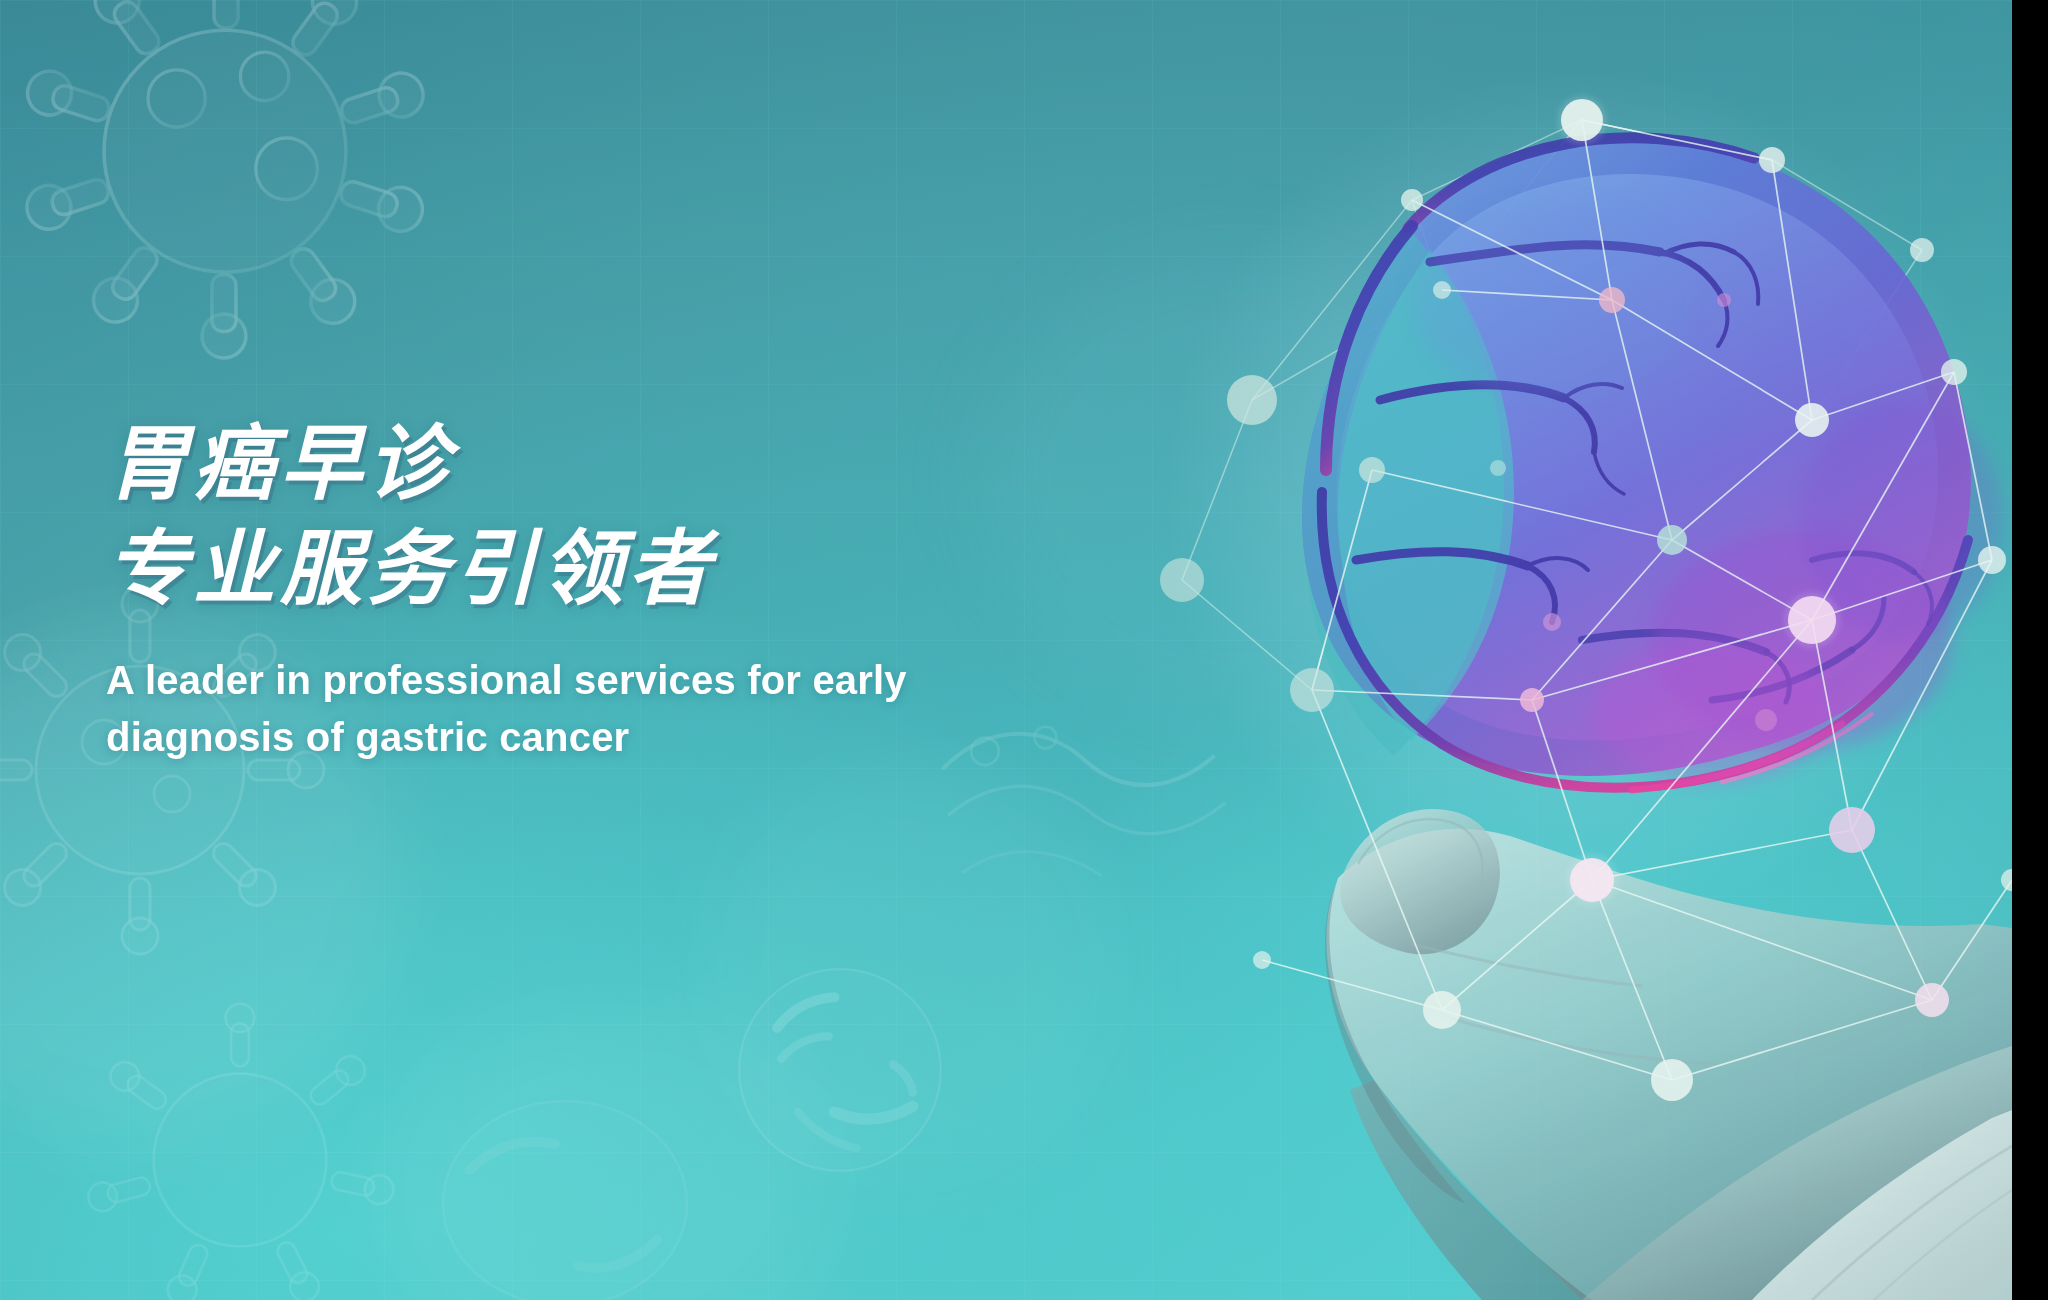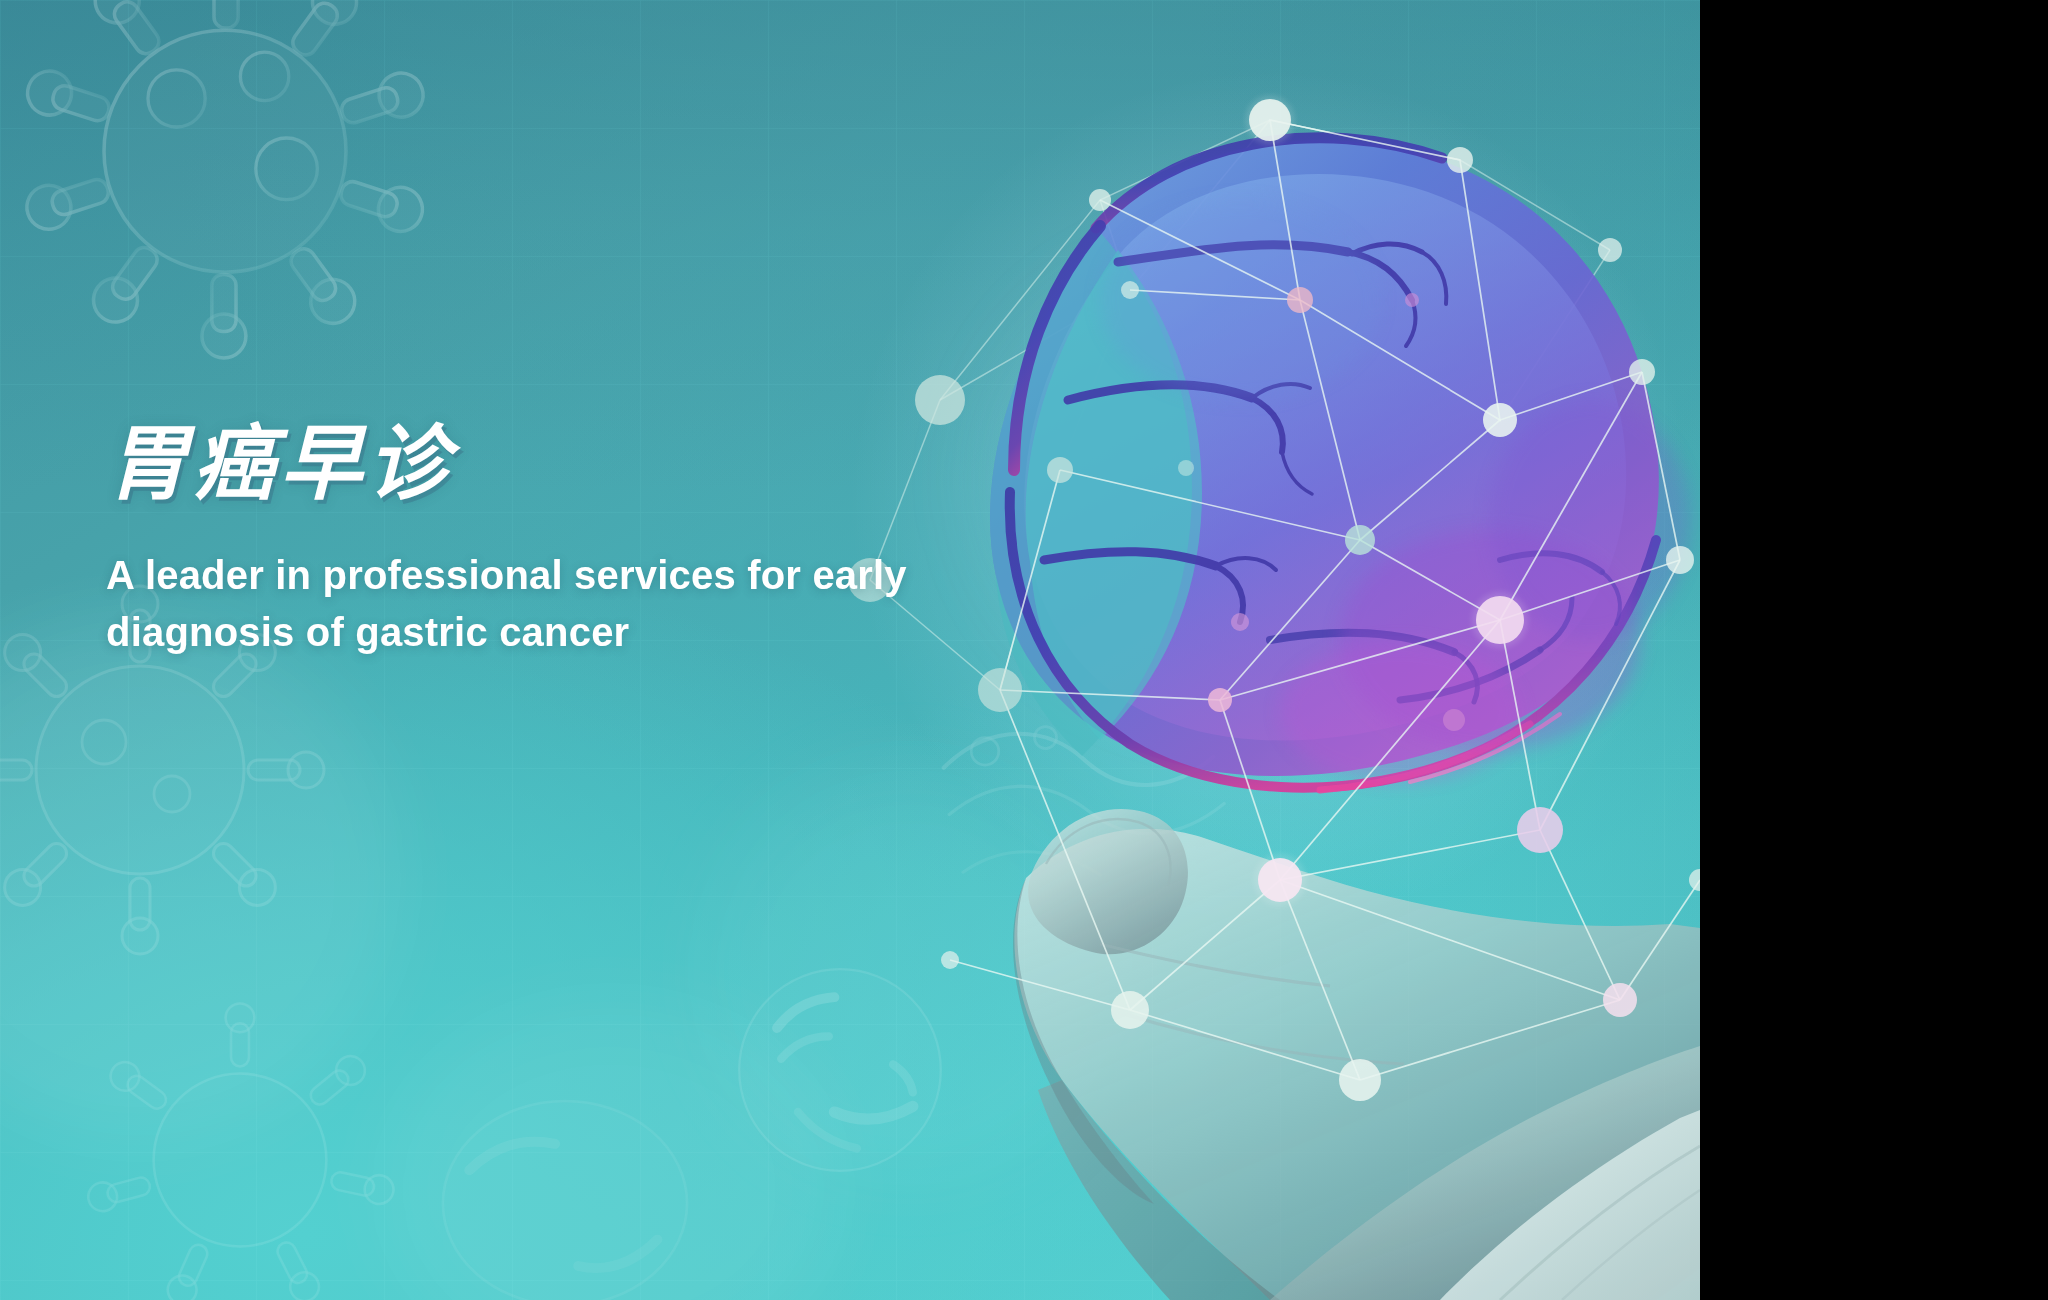--- a/index.html
+++ b/index.html
@@ -3,21 +3,21 @@
 <meta charset="utf-8">
 <title>胃癌早诊 专业服务引领者</title>
 <style>
   html, body {
     margin: 0;
     padding: 0;
     background: #000;
   }
   #banner {
     position: relative;
-    width: 1700px;
+    width: 2012px;
     height: 1300px;
     overflow: hidden;
     font-family: "Liberation Sans", "DejaVu Sans", sans-serif;
     background: #3f9aa6;
     user-select: none;
   }
 
   
   .bg-base {
     position: absolute;
@@ -284,20 +284,21 @@
     <svg viewBox="0 0 200 160" fill="none">
       <ellipse cx="100" cy="82" rx="74" ry="62" fill="rgba(255,255,255,0.08)" stroke="rgba(255,255,255,0.35)" stroke-width="1.6"></ellipse>
       <path d="M42 62 Q64 40 94 46" stroke="rgba(255,255,255,0.40)" stroke-width="6" fill="none" stroke-linecap="round"></path>
       <path d="M108 120 Q134 126 156 104" stroke="rgba(255,255,255,0.32)" stroke-width="6" fill="none" stroke-linecap="round"></path>
     </svg>
   </div>
 
   <div class="copy">
     <h1 class="headline">
       <span class="ln">胃癌早诊</span>
+      <span class="ln">专业服务引领者</span>
     </h1>
     <p class="subhead">
       <span class="ln">A leader in professional services for early</span>
       <span class="ln">diagnosis of gastric cancer</span>
     </p>
   </div>
 
   <div id="artwork">
     <svg viewBox="0 0 900 1300" fill="none" xmlns="http://www.w3.org/2000/svg">
       <defs>

